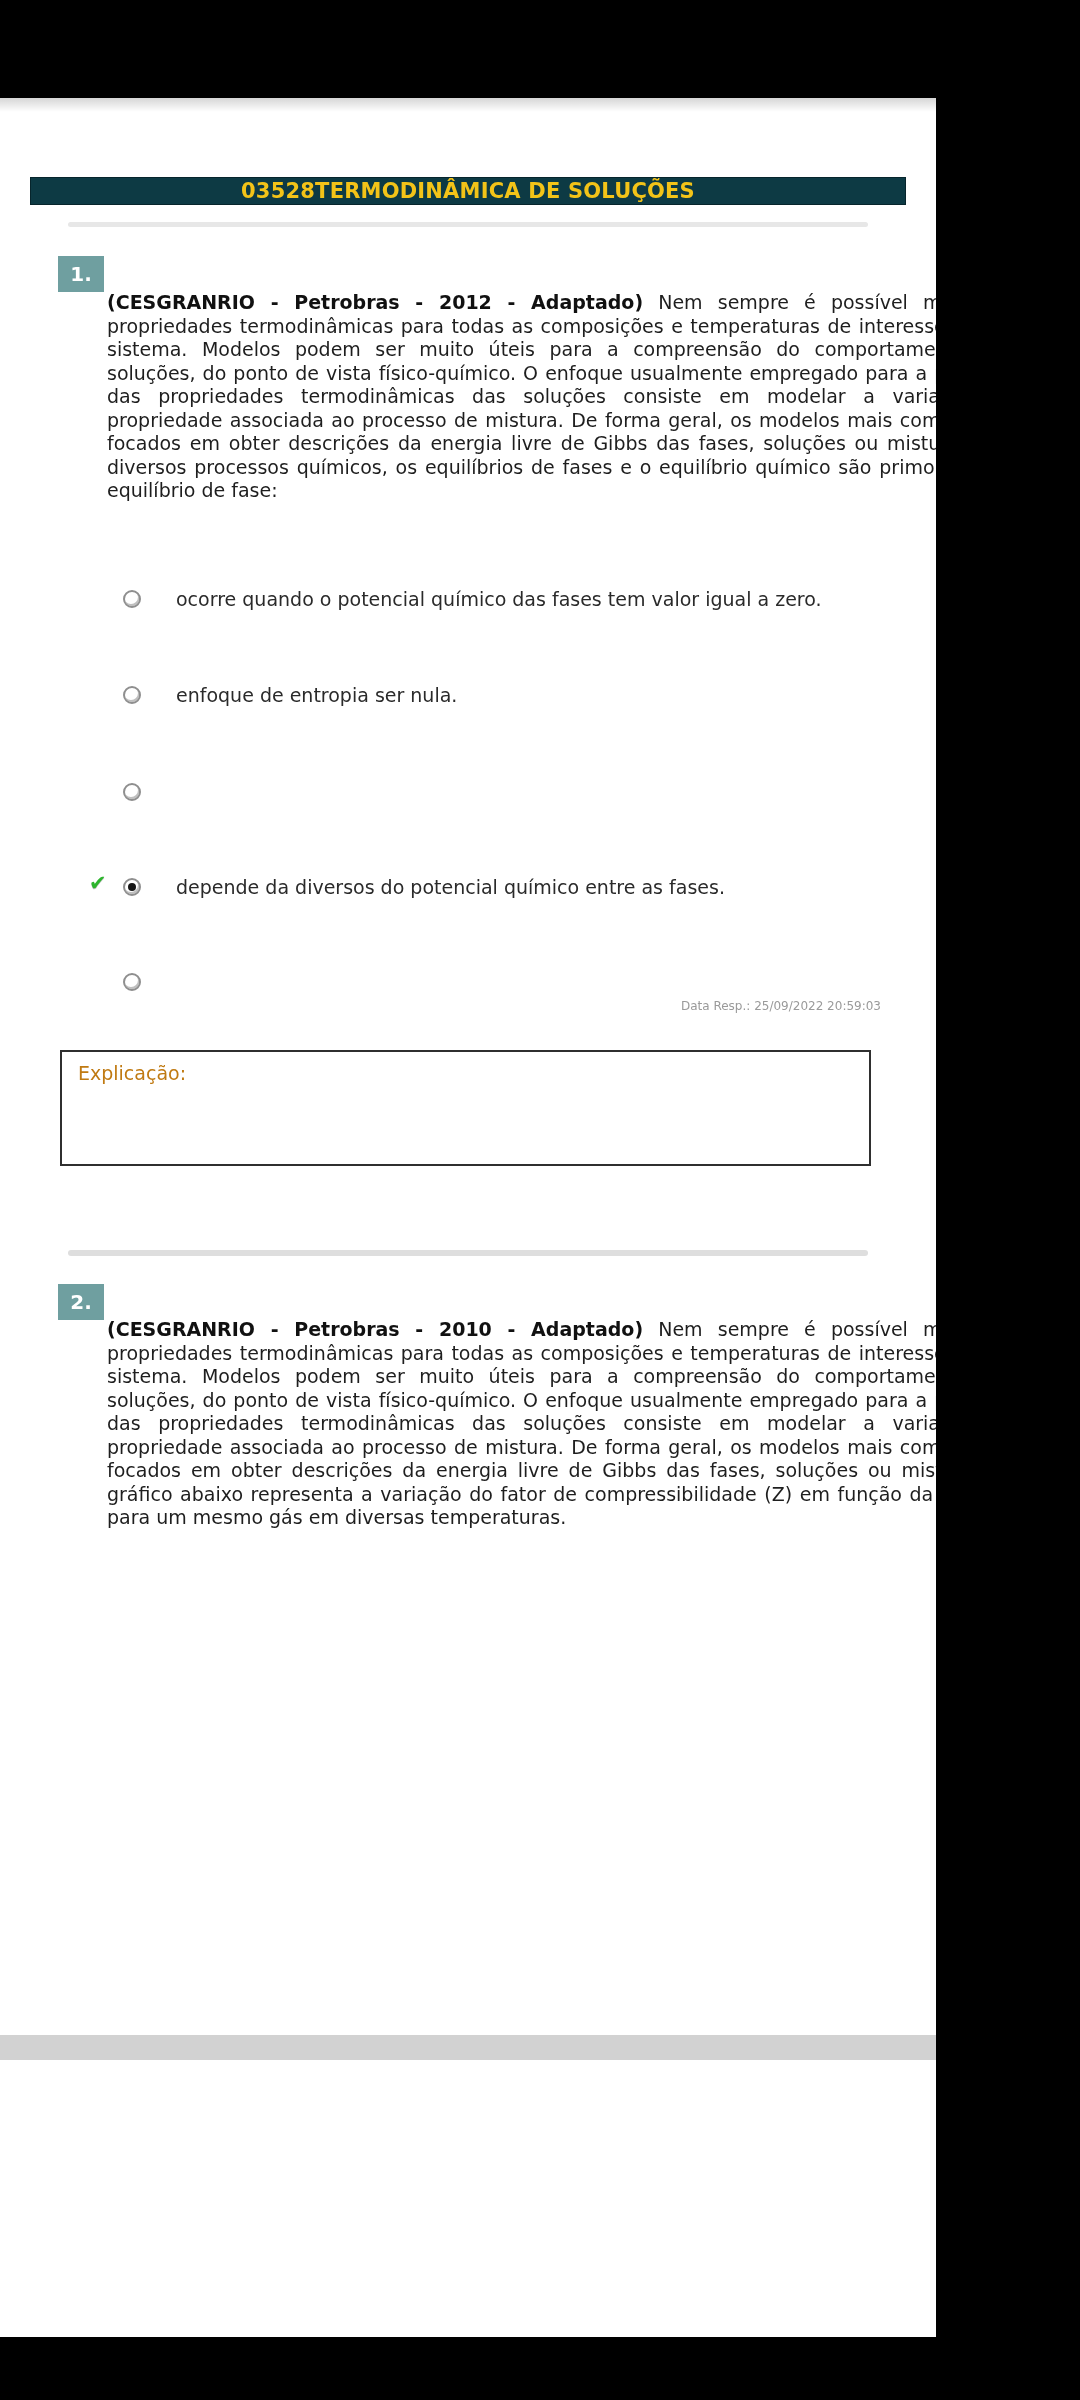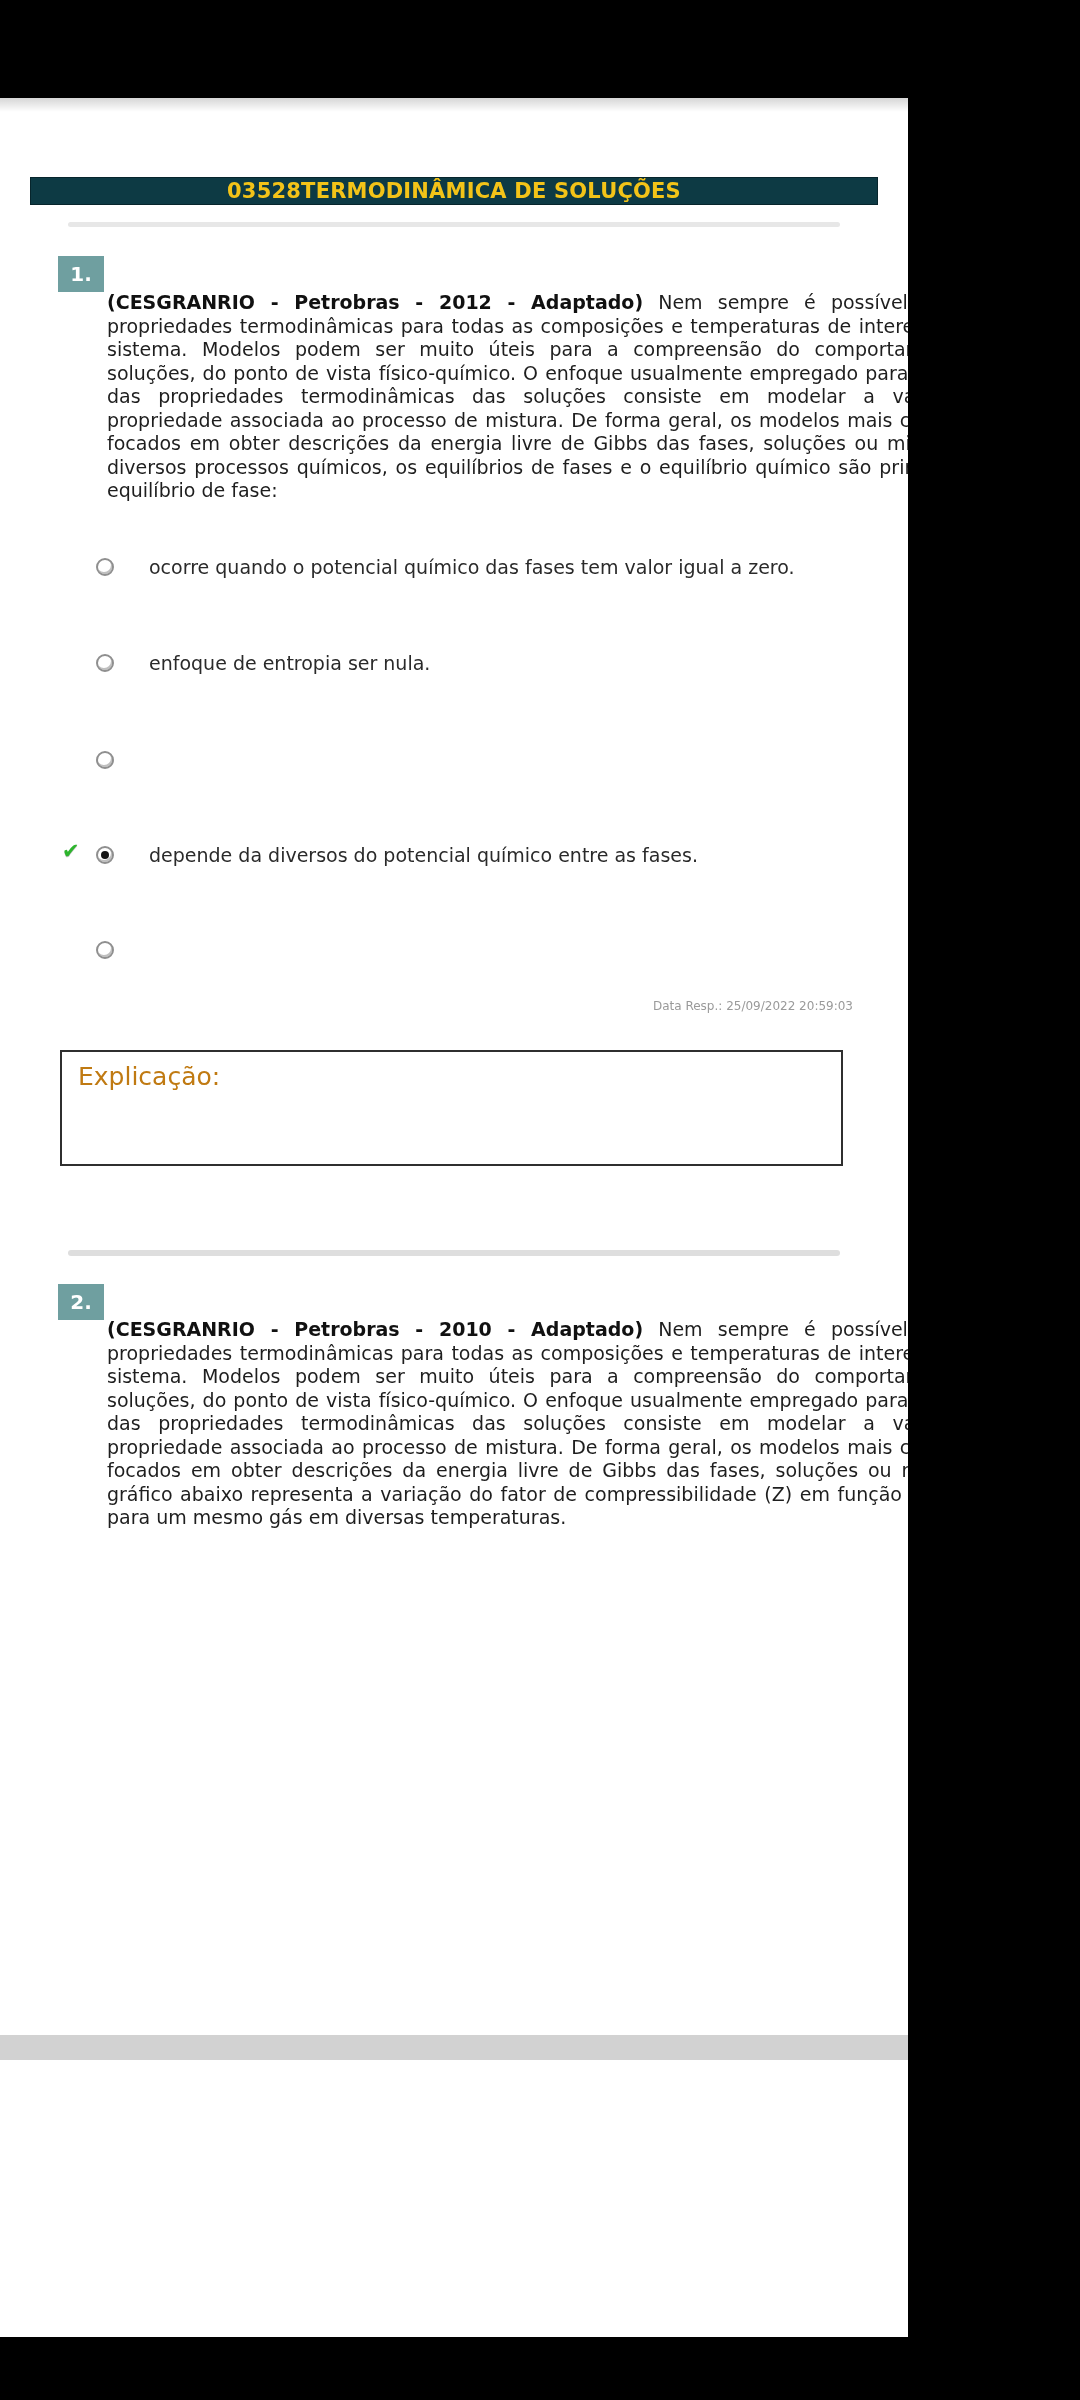--- a/index.html
+++ b/index.html
@@ -2,20 +2,21 @@
 <html style="--header-bg: #0d3a44; --header-text: #f3c318; --badge-bg: #6f9fa0; --check-green: #2db52d; --explain-orange: #c07a12; --home-pill: #8a8a8a;"><head>
 <meta charset="utf-8">
 <style>
   html,body{margin:0;padding:0;background:#000;}
   #screen{
     position:relative;
     width:908px;height:2400px;
     background:#ffffff;
     overflow:hidden;
     font-family:"DejaVu Sans","Liberation Sans",sans-serif;
+    padding-left:28px;
   }
   
   .statusbar-top{position:absolute;top:0;left:0;right:0;height:98px;background:#000;}
   .top-shadow{position:absolute;top:98px;left:0;right:0;height:14px;
     background:linear-gradient(rgba(0,0,0,.16),rgba(0,0,0,0));}
   .statusbar-bottom{position:absolute;top:2337px;left:0;right:0;bottom:0;background:#000;}
 
   
   .title-bar{position:absolute;top:177px;left:30px;right:30px;height:28px;
     background:var(--header-bg,#0d3a44);border:1px solid #07252c;box-sizing:border-box;
@@ -32,37 +33,37 @@
   .qbadge.b1{top:256px;}
   .qbadge.b2{top:1284px;}
 
   .qtext{position:absolute;left:107px;width:908px;font-size:19px;line-height:23.5px;
     text-align:justify;color:#1e1e1e;}
   .qtext.t1{top:291px;}
   .qtext.t2{top:1318px;}
   .qtext b{color:#111;}
 
   
-  .option{position:absolute;left:96px;height:24px;display:flex;align-items:center;}
+  .option{position:absolute;left:123px;height:24px;display:flex;align-items:center;margin-top:32px;}
   .o1{top:555px}.o2{top:651px}.o3{top:748px}.o4{top:843px}.o5{top:938px}
   .radio{width:18px;height:18px;border-radius:50%;border:2px solid #8f8f8f;background:#fff;
     box-sizing:border-box;position:relative;flex:none;
     box-shadow:inset -1px -2px 0 rgba(0,0,0,.25);}
   .radio.selected::after{content:"";position:absolute;left:3px;top:3px;right:3px;bottom:3px;
     background:#151515;border-radius:50%;}
   .check-icon{position:absolute;left:-34px;top:-4px;font-size:21px;font-weight:bold;
     color:var(--check-green,#2db52d);text-shadow:0 1px 0 rgba(0,0,0,.25);}
   .opt-label{margin-left:35px;font-size:19px;color:#2a2a2a;white-space:nowrap;}
 
   .answer-date{position:absolute;right:55px;top:999px;
     color:#9a9a9a;font-size:12px;}
 
   .explain-box{position:absolute;left:60px;right:65px;top:1050px;height:116px;
     border:2px solid #2f2f2f;box-sizing:border-box;padding:10px 16px;background:#fff;}
-  .explain-label{color:var(--explain-orange,#c07a12);font-size:25px;}
+  .explain-label{color:var(--explain-orange,#c07a12);font-size:19px;}
   .explain-text{margin-top:27px;font-size:19px;color:#1e1e1e;}
 
   .gray-bar{position:absolute;top:2035px;left:0;right:0;height:25px;background:#d2d2d2;}
 </style>
 </head>
 <body>
 
 <div id="screen">
 
   <div class="statusbar-top"></div>

